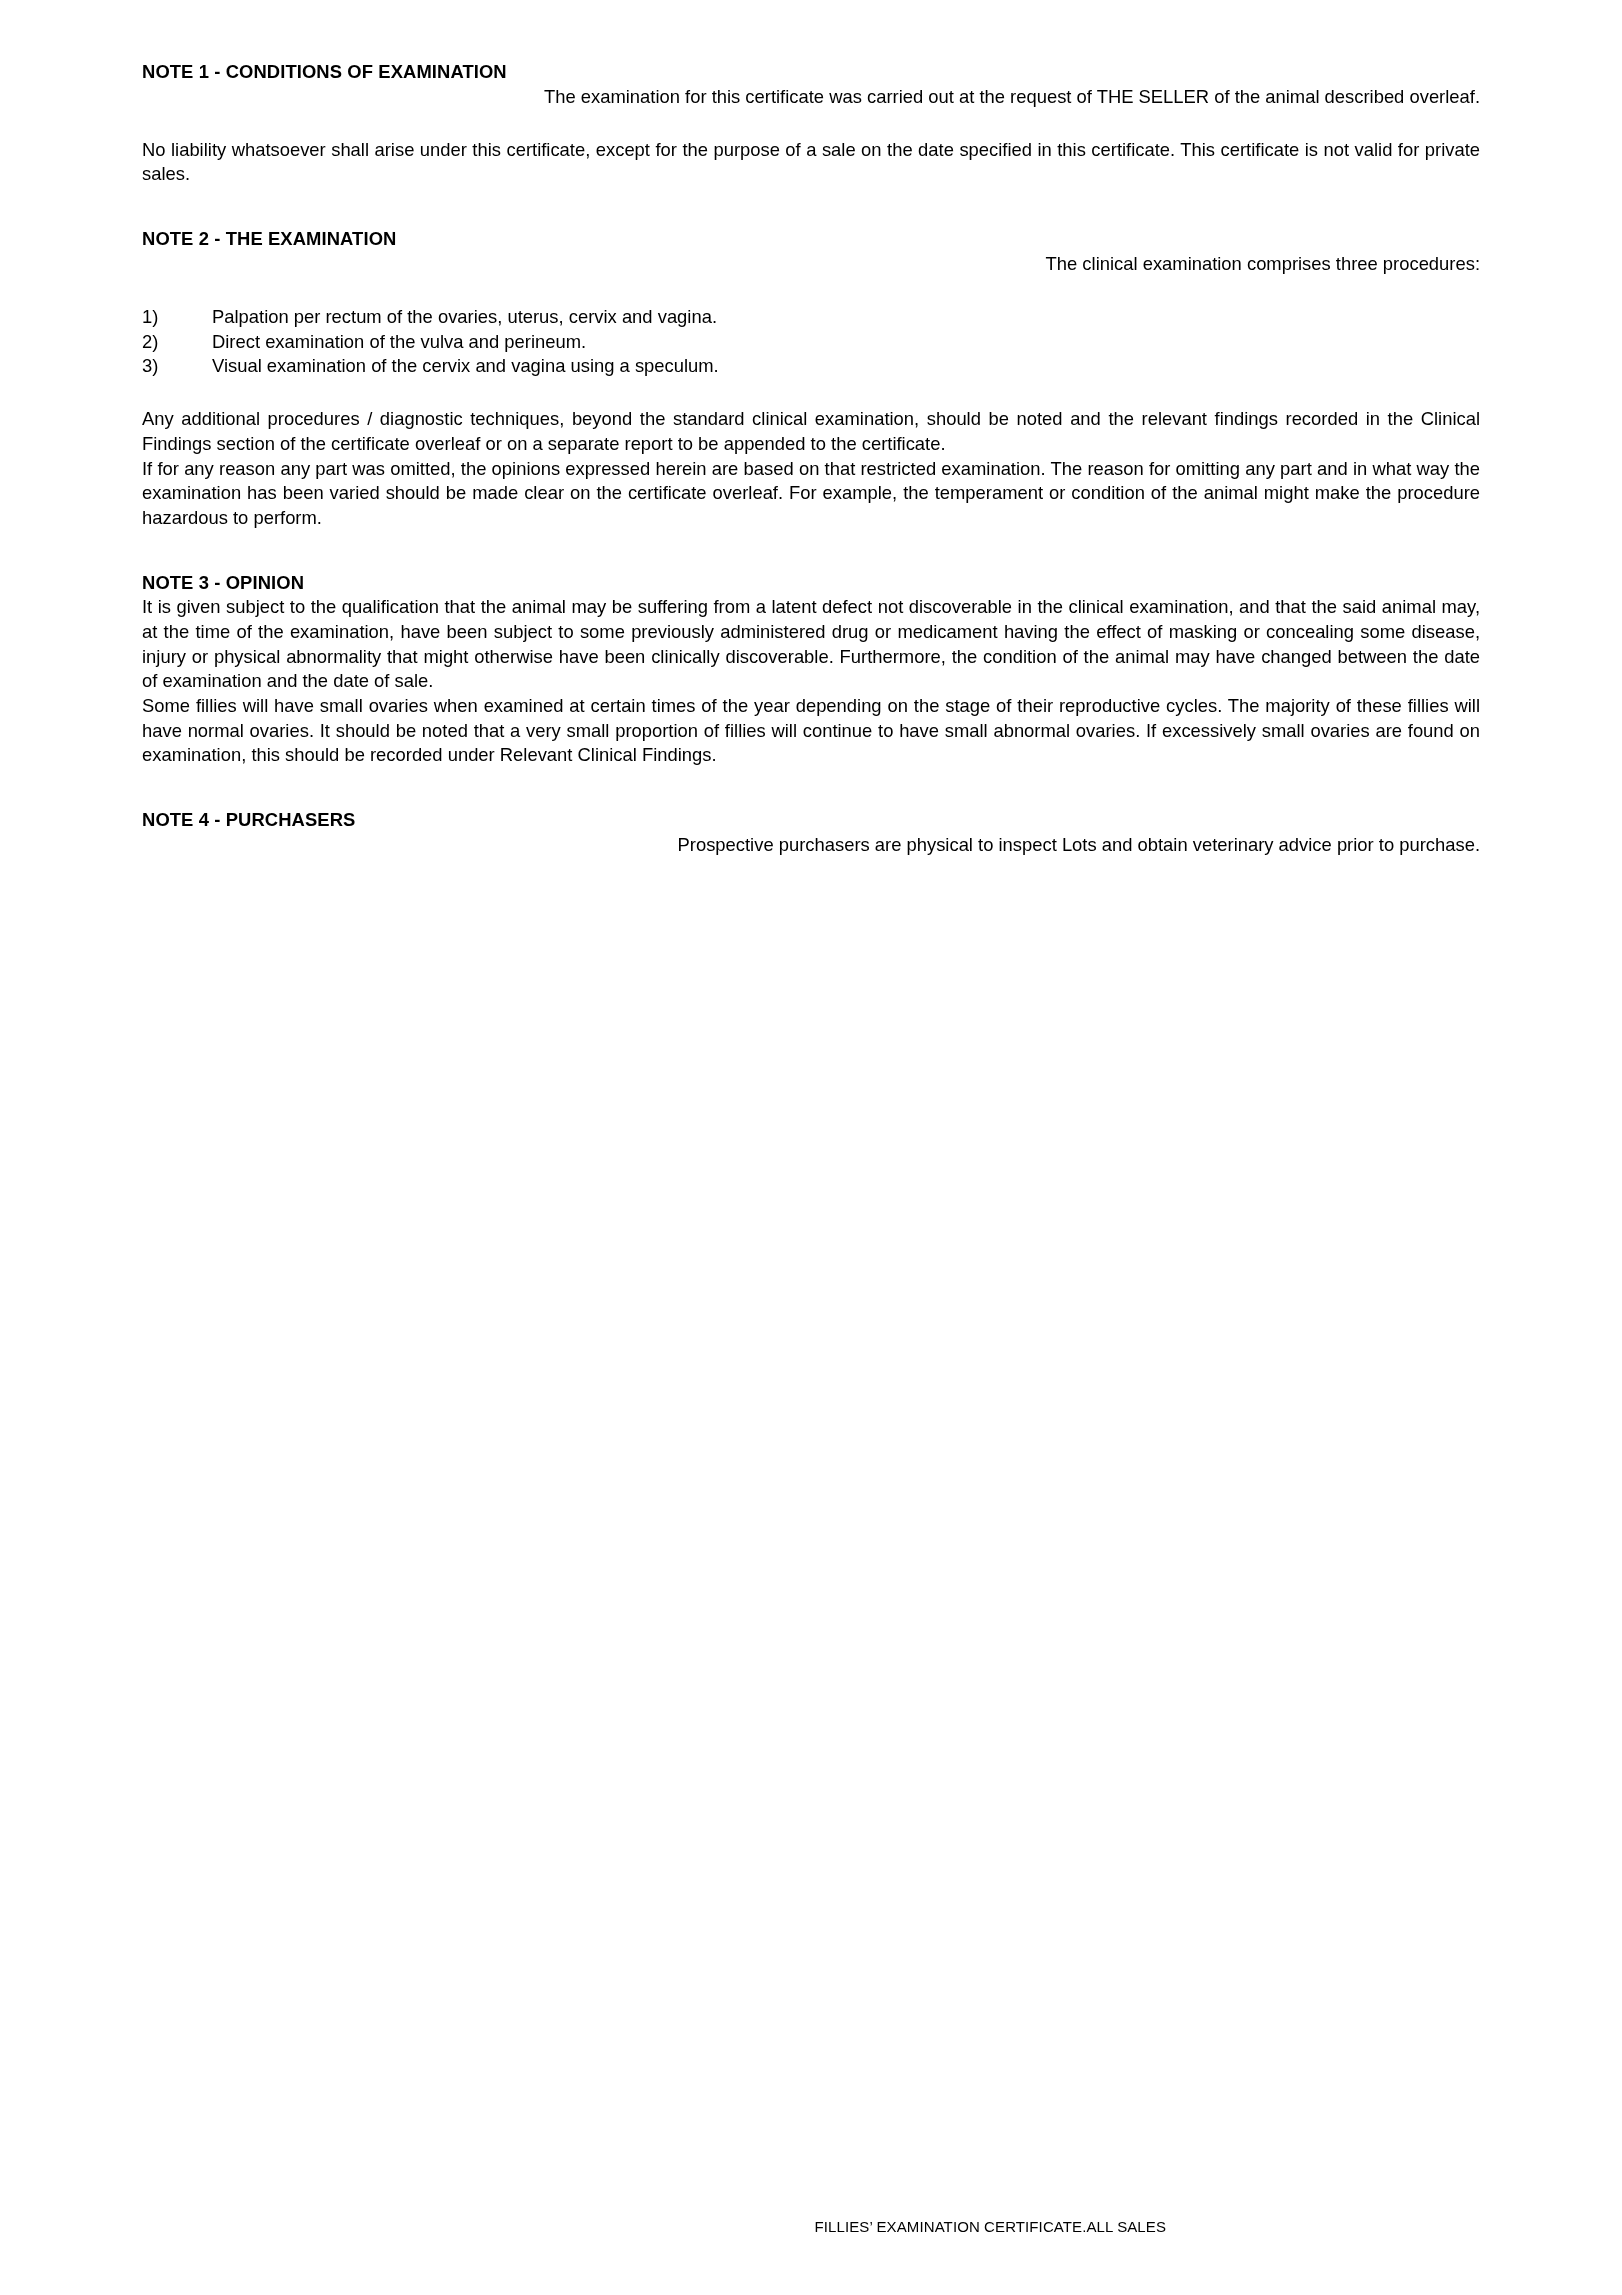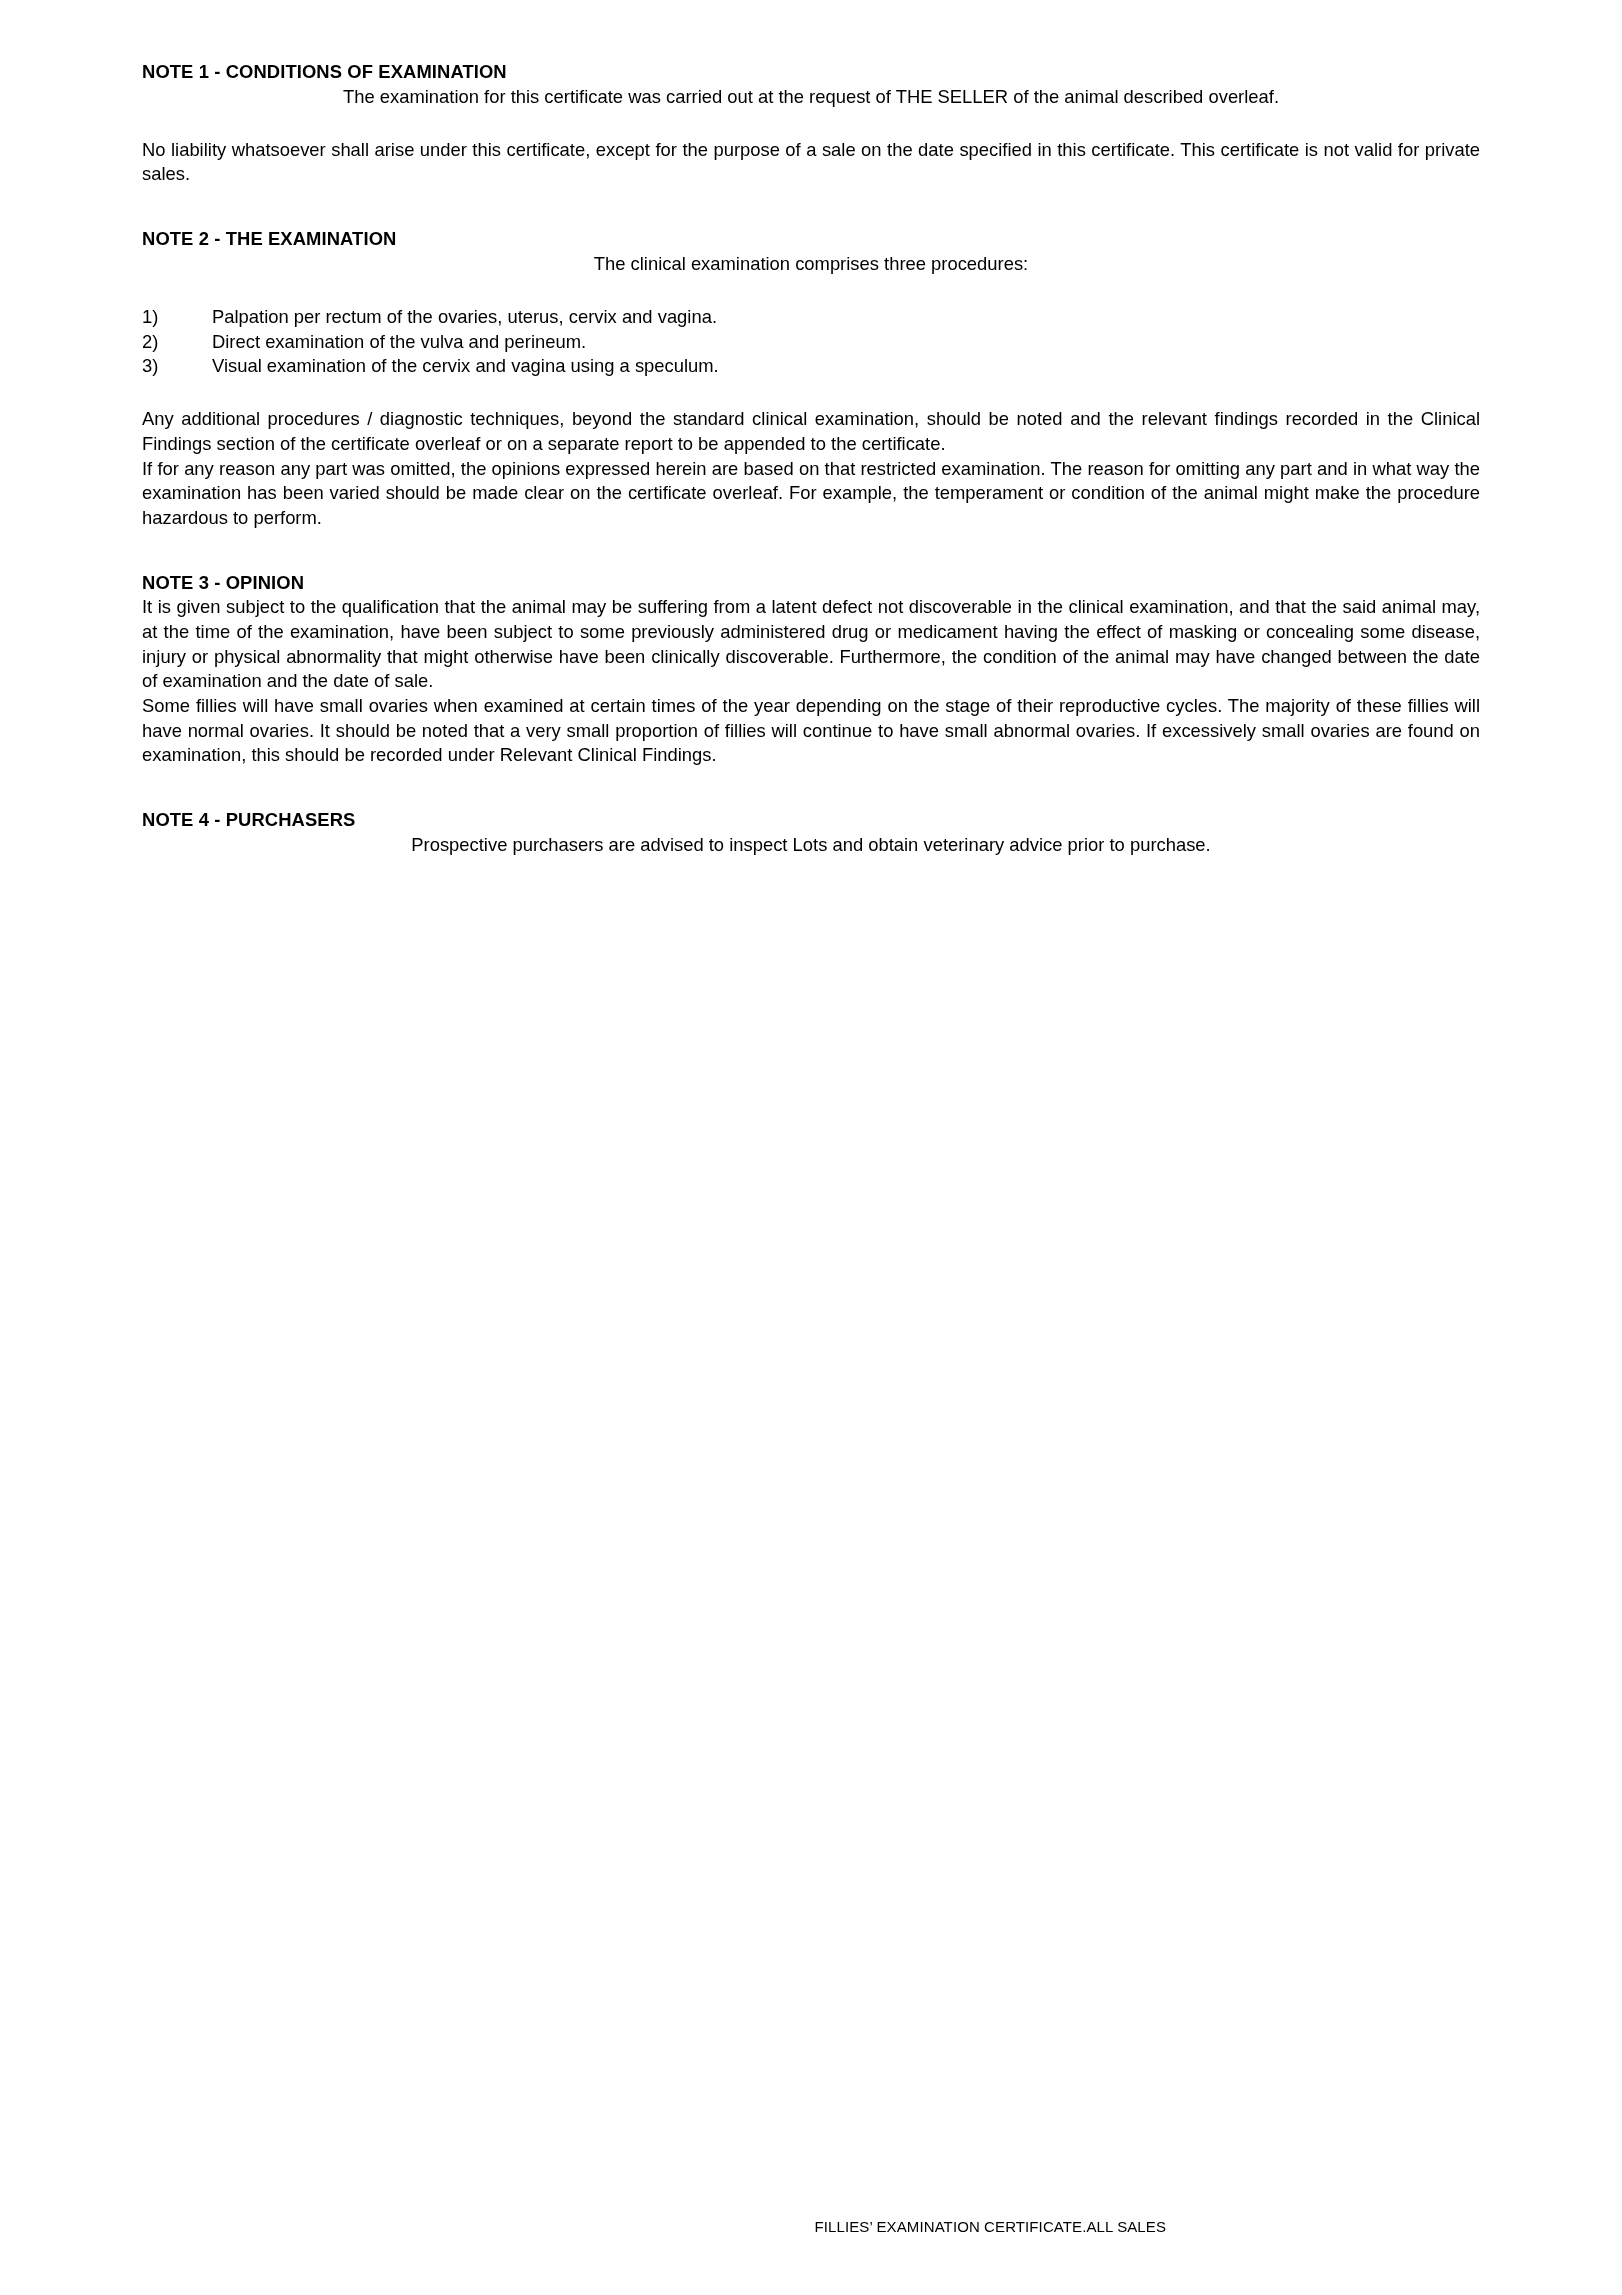--- a/index.html
+++ b/index.html
@@ -31,21 +31,21 @@
     font-weight: bold;
     font-size: 18.4px;
     letter-spacing: 0.1px;
   }
   p.body-line {
     margin: 0;
     text-align: justify;
     text-justify: inter-word;
   }
   p.body-line.nojust {
-    text-align: center;
+    text-align: right;
   }
   .gap-lg {
     height: 40px;
   }
   .gap-md {
     height: 28.5px;
   }
   .proc-list {
     margin: 0;
     padding: 0;
@@ -115,20 +115,20 @@
     <div class="section">
       <div class="heading">NOTE 3 - OPINION</div>
       <p class="body-line">It is given subject to the qualification that the animal may be suffering from a latent defect not discoverable in the clinical examination, and that the said animal may, at the time of the examination, have been subject to some previously administered drug or medicament having the effect of masking or concealing some disease, injury or physical abnormality that might otherwise have been clinically discoverable.  Furthermore, the condition of the animal may have changed between the date of examination and the date of sale.</p>
       <p class="body-line">Some fillies will have small ovaries when examined at certain times of the year depending on the stage of their reproductive cycles.  The majority of these fillies will have normal ovaries.  It should be noted that a very small proportion of fillies will continue to have small abnormal ovaries.  If excessively small ovaries are found on examination, this should be recorded under Relevant Clinical Findings.</p>
     </div>
 
     <div class="gap-lg"></div>
 
     <div class="section">
       <div class="heading">NOTE 4 - PURCHASERS</div>
-      <p class="body-line nojust">Prospective purchasers are advised to inspect Lots and obtain veterinary advice prior to purchase.</p>
+      <p class="body-line nojust">Prospective purchasers are physical to inspect Lots and obtain veterinary advice prior to purchase.</p>
     </div>
 
   </div>
 
   <div class="footer">FILLIES’ EXAMINATION CERTIFICATE.ALL SALES</div>
 </div>
 
 
 </body></html>

